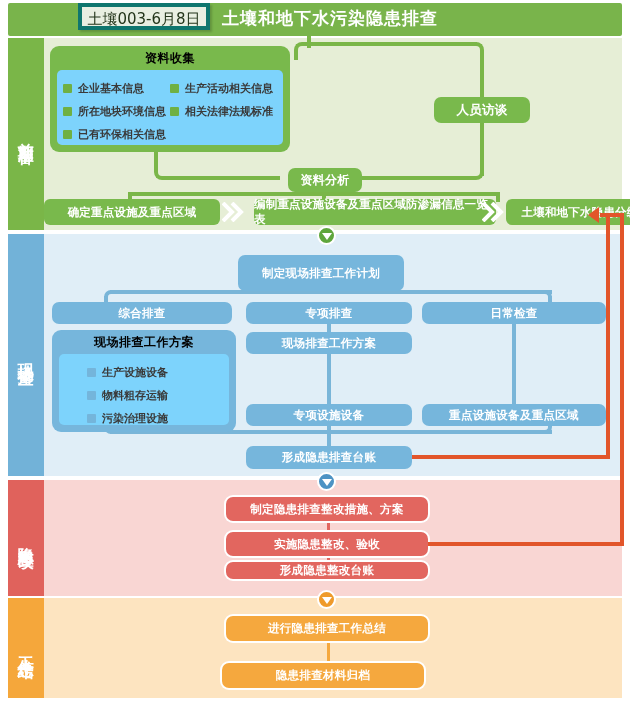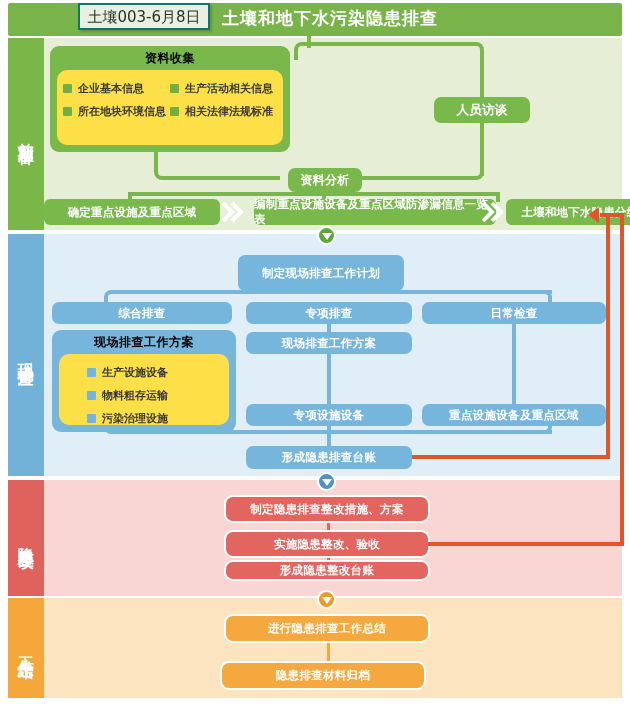--- a/index.html
+++ b/index.html
@@ -11,21 +11,21 @@
   }
   #page { position: absolute; inset: 0; }
 
   
   .header {
     position: absolute; left: 8px; top: 3px; width: 614px; height: 33px;
     background: #79b44b; border-radius: 2px;
   }
   .header-tag {
     position: absolute; left: 78px; top: 3px; width: 132px; height: 27px;
-    background: #e9efe2; border: 2px solid #0f766e;
+    background: #e9efe2; border: 4px solid #0f766e;
     box-shadow: 2px 2px 2px rgba(0,0,0,0.18);
     color: #23351a; font-size: 15px; line-height: 25px; text-align: center;
     letter-spacing: 0px;
   }
   .header-title {
     position: absolute; left: 222px; top: 5px; height: 26px; line-height: 26px;
     color: #ffffff; font-size: 17px; font-weight: bold; letter-spacing: 1px;
   }
 
   
@@ -73,21 +73,21 @@
 
   
   .card { position: absolute; border-radius: 9px; z-index: 6; overflow: hidden; }
   .card.green { background: #79b94c; }
   .card.blue  { background: #76b6dc; }
   .card-title {
     height: 24px; line-height: 24px; text-align: center;
     color: #000000; font-weight: bold; font-size: 12px; letter-spacing: 0.5px;
   }
   .card-body {
-    margin: 0 7px 7px 7px; background: #fde047; border-radius: 10px;
+    margin: 0 7px 7px 7px; background: #7dd3fc; border-radius: 5px;
     height: calc(100% - 31px); padding: 7px 6px 3px 6px;
   }
   .bullets { display: flex; flex-wrap: wrap; }
   .bullets.two-col .bullet { width: 50%; }
   .bullets.one-col { flex-direction: column; align-items: flex-start; padding-left: 22px; }
   .bullet {
     display: flex; align-items: center; font-size: 11px; font-weight: bold;
     color: #3a3a3a; height: 23px; line-height: 23px; white-space: nowrap;
   }
   .bullet .sq {
@@ -190,20 +190,24 @@
             <span>生产活动相关信息</span>
           </div>
         <div class="bullet">
             <span class="sq green"></span>
             <span>所在地块环境信息</span>
           </div>
         <div class="bullet">
             <span class="sq green"></span>
             <span>相关法律法规标准</span>
           </div>
+        <div class="bullet">
+            <span class="sq green"></span>
+            <span>已有环保相关信息</span>
+          </div>
       </div>
     </div>
   </div>
 
   <div class="pill green" style="left:434px; top:97px; width:96px; height:26px; font-size:12.5px;">人员访谈</div>
 
   <div class="pill green" style="left:288px; top:168px; width:74px; height:24px; font-size:12px;">资料分析</div>
 
   <div class="chev-strip">
     <div class="chev-box" style="left:0px; width:176px;">确定重点设施及重点区域</div>

